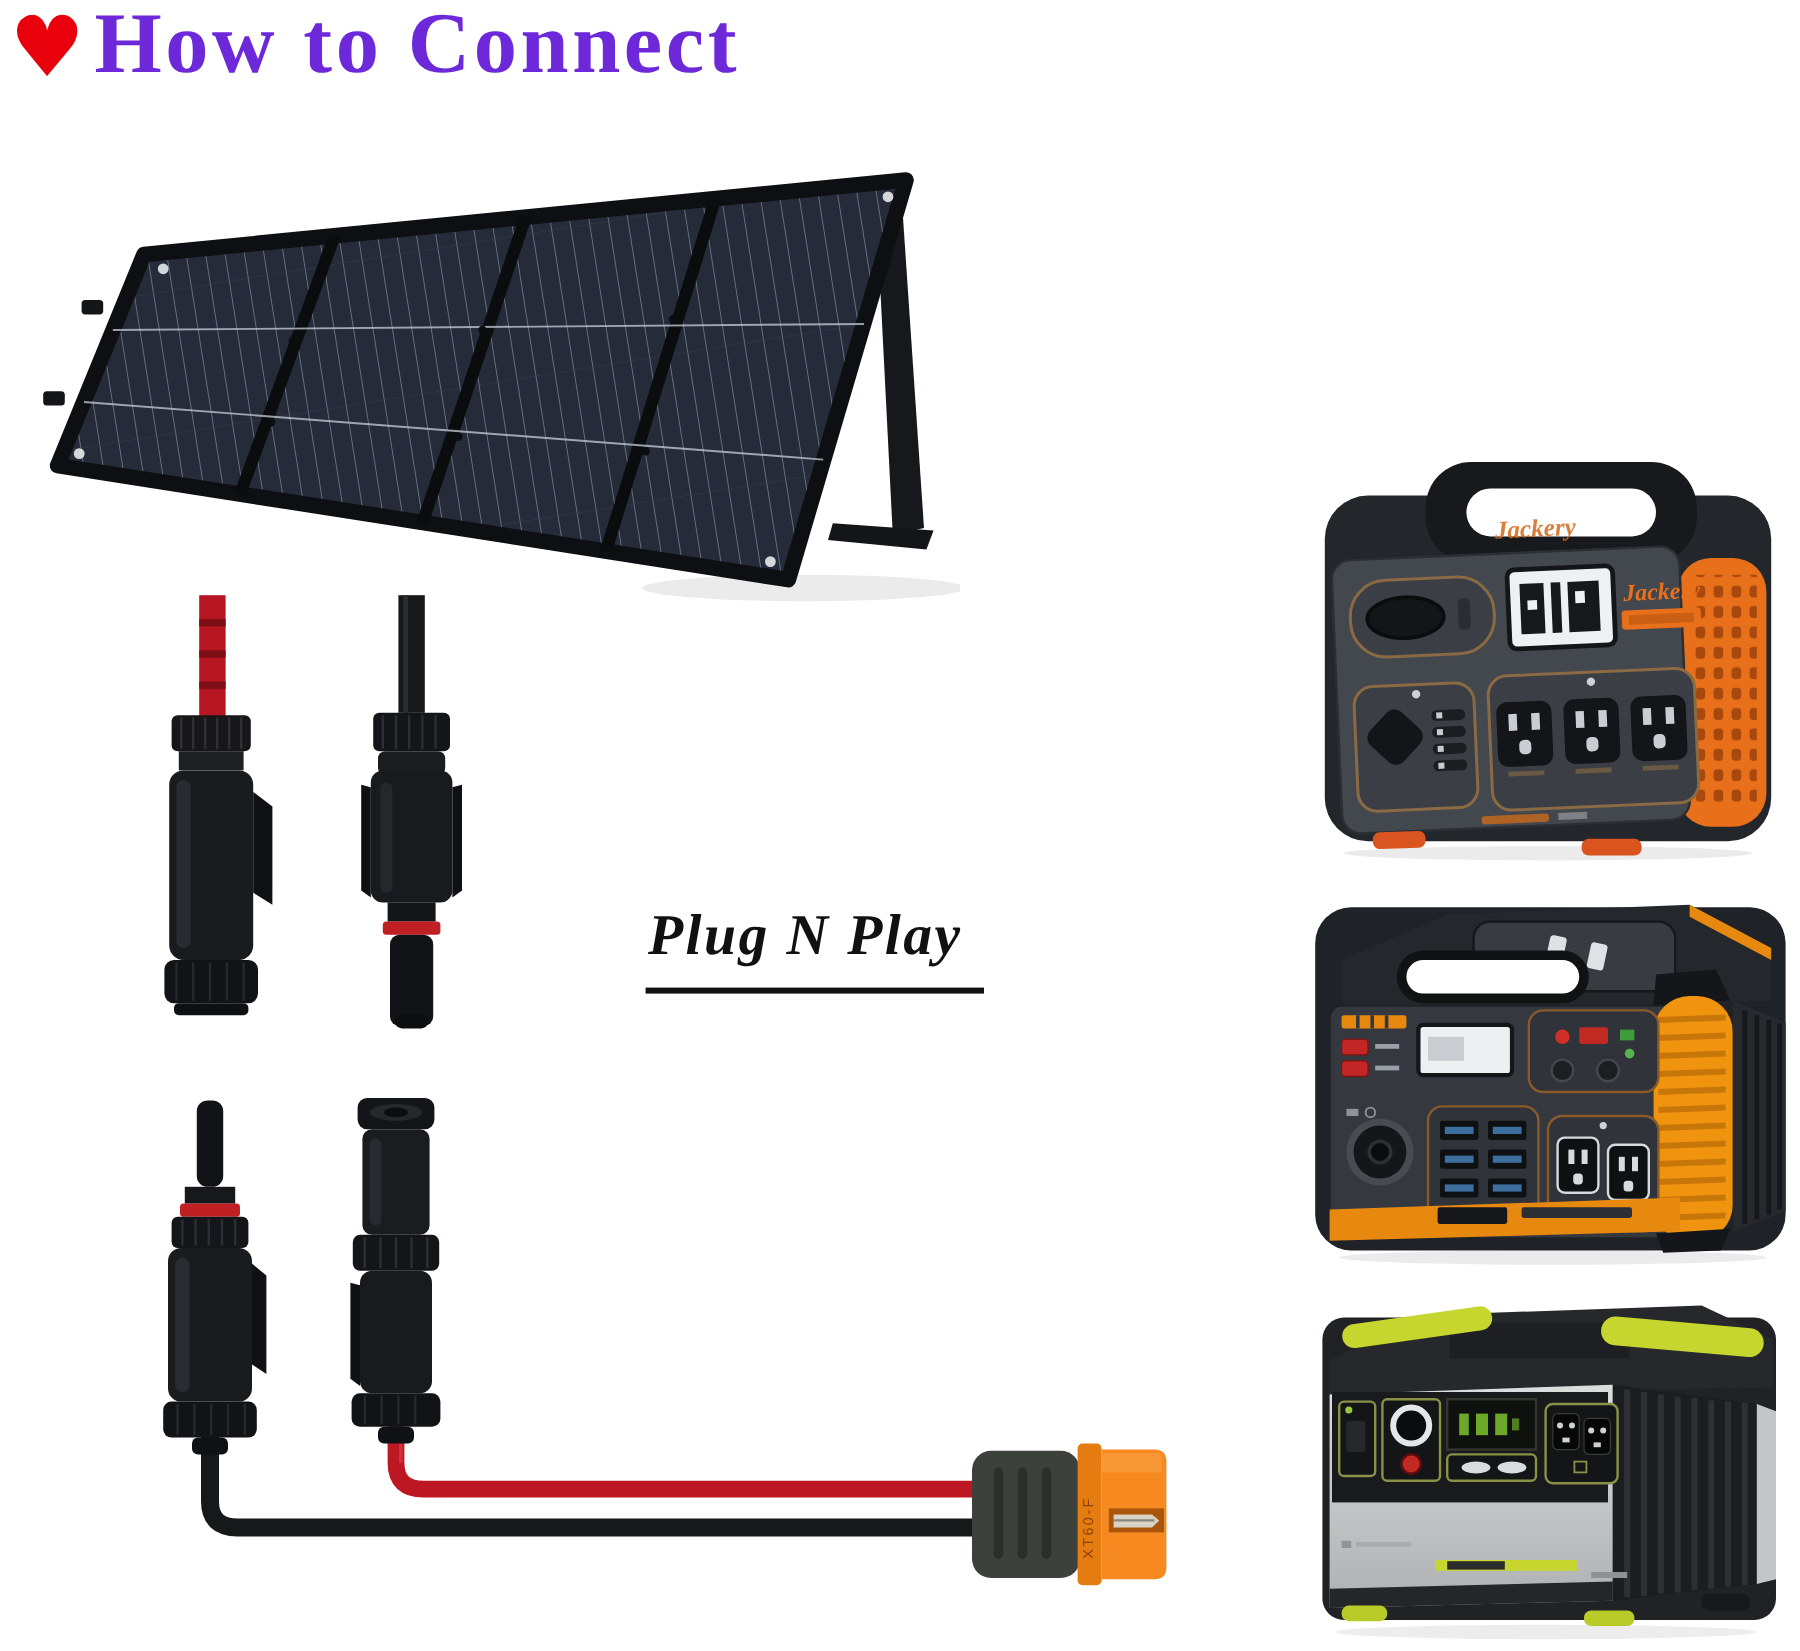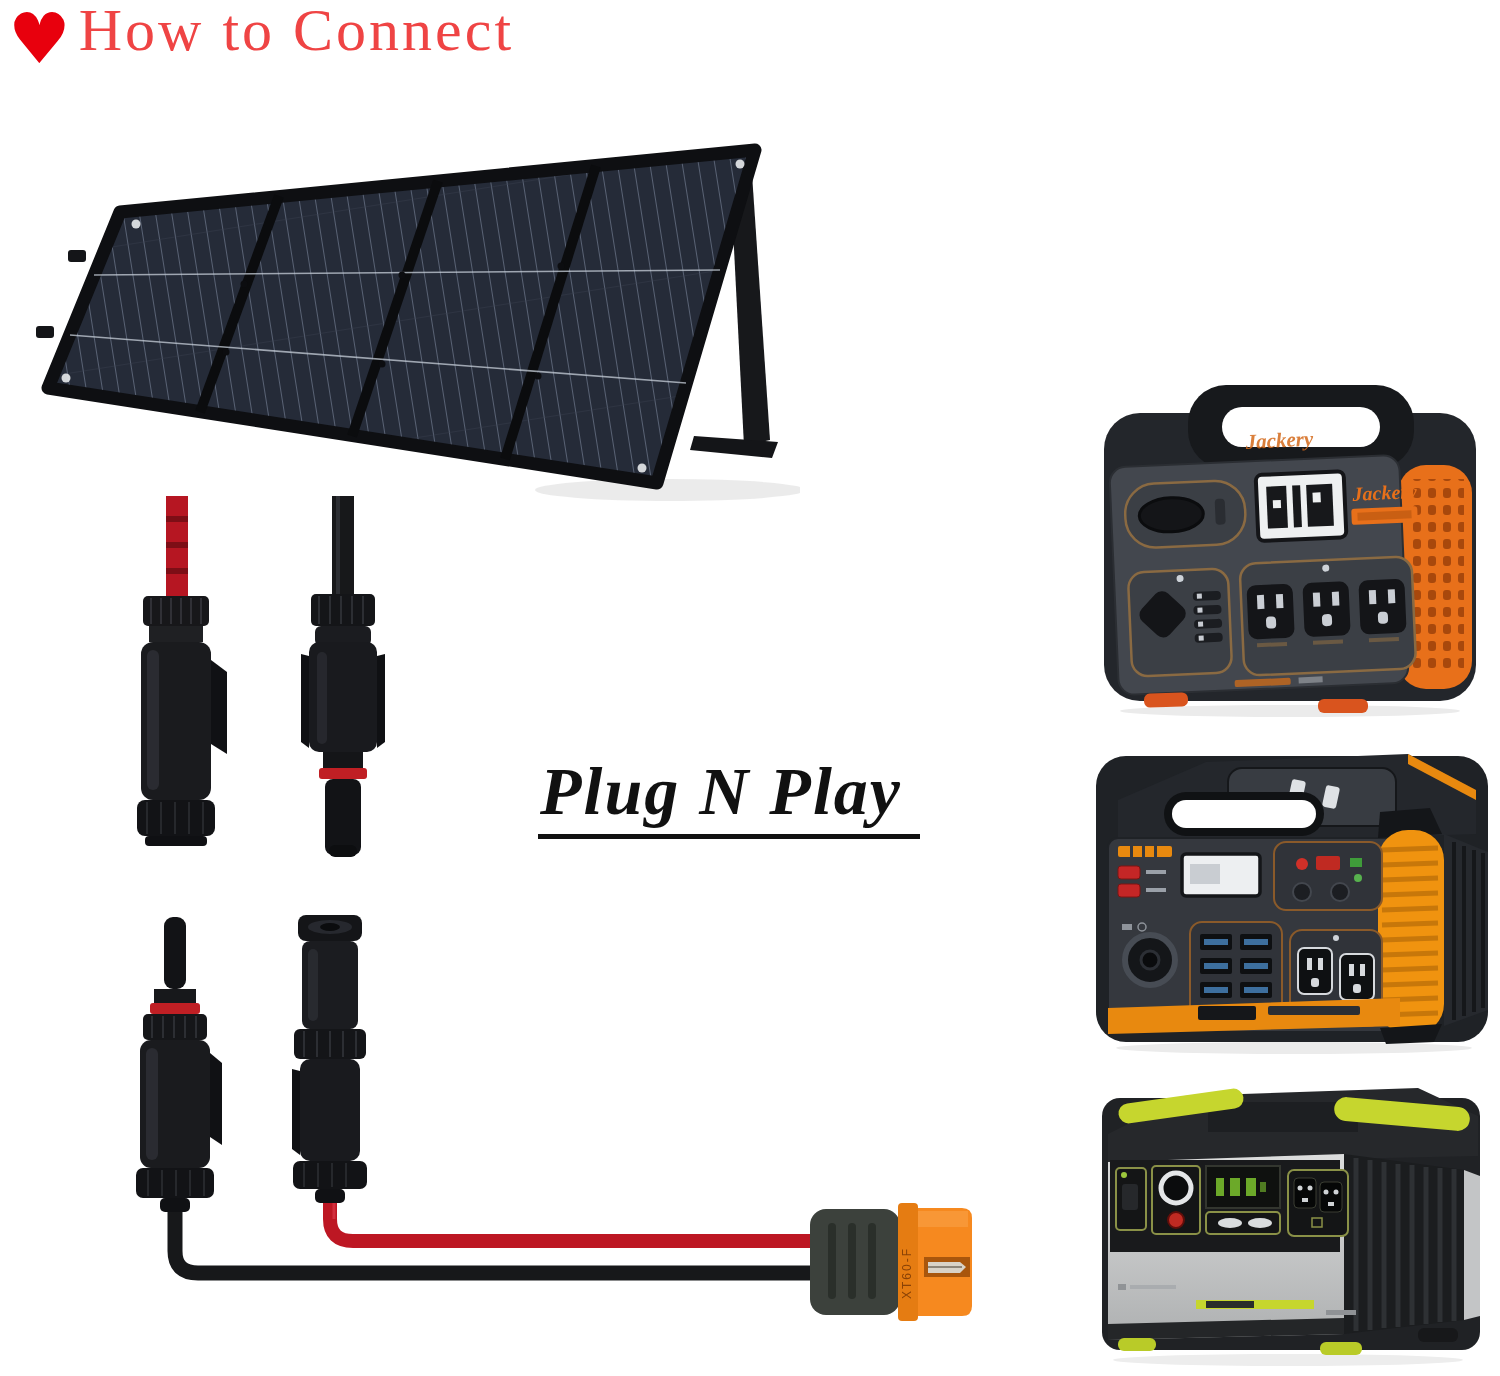--- a/index.html
+++ b/index.html
@@ -1,25 +1,25 @@
 <!DOCTYPE html>
 <html><head>
 <meta charset="utf-8">
 <style>
   html,body{margin:0;padding:0;background:#fff;}
   .canvas{position:relative;width:1500px;height:1376px;background:#ffffff;overflow:hidden;
           font-family:"Liberation Serif",serif;}
   .title-row{position:absolute;left:8px;top:0px;display:flex;align-items:flex-start;}
   .heart{font-size:70px;line-height:1;color:#e8000d;margin-top:4px;
          font-family:"DejaVu Sans",sans-serif;}
-  .page-title{margin:0 0 0 8px;font-size:60px;line-height:1;font-weight:normal;color:#ef4444;
+  .page-title{margin:0 0 0 8px;font-size:72px;line-height:1;font-weight:bold;color:#6d28d9;
               letter-spacing:3px;font-family:"Liberation Serif",serif;}
   .plug-label{position:absolute;left:538px;top:752px;font-style:italic;font-weight:bold;
-              font-size:68px;color:#111;letter-spacing:2px;border-bottom:5px solid #111;
-              padding:0 18px 3px 2px;font-family:"Liberation Serif",serif;}
+              font-size:48px;color:#111;letter-spacing:2px;border-bottom:5px solid #111;
+              padding:0 18px 16px 2px;font-family:"Liberation Serif",serif;}
   .abs{position:absolute;}
   svg{display:block;}
 </style>
 </head>
 <body>
 
 <div class="canvas">
 
   <header class="title-row">
     <span class="heart">♥</span>

